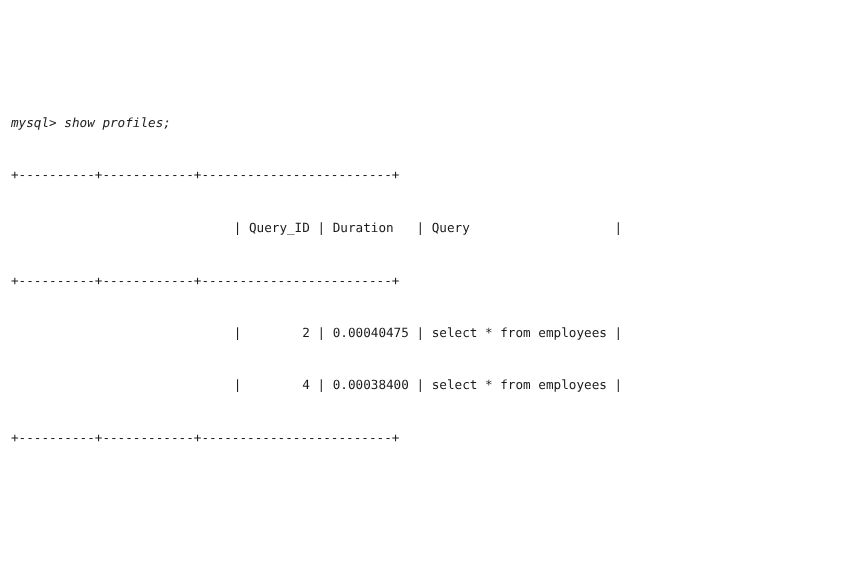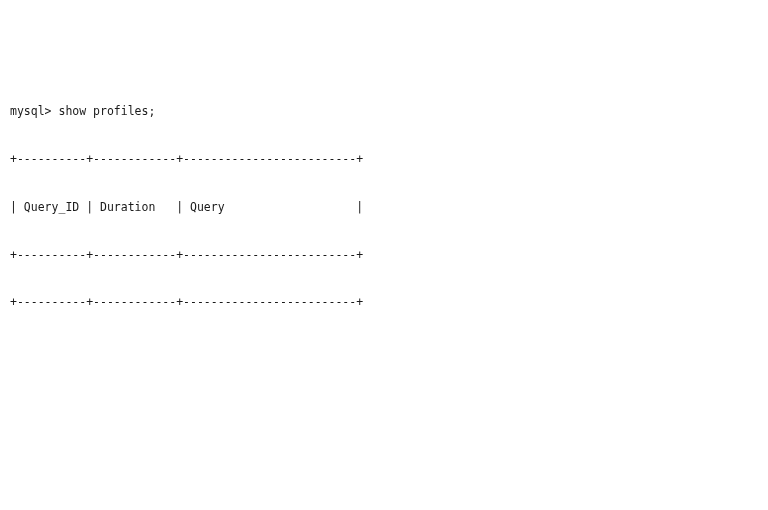--- a/index.html
+++ b/index.html
@@ -23,41 +23,45 @@
     letter-spacing: 0px;
     white-space: pre;
     -webkit-font-smoothing: none;
   }
   .block {
     display: block;
   }
   .prompt-line {
     display: block;
     white-space: pre;
+    font-style: italic;
   }
   .rule {
     display: block;
     white-space: pre;
   }
   .row {
     display: block;
     white-space: pre;
+    text-align: center;
   }
 </style>
 </head>
 <body style="background: rgb(255, 255, 255);">
 
 <div id="terminal" style="color: rgb(26, 26, 26);">
 
   
   <div class="block">
     <div class="prompt-line">mysql&gt; show profiles;</div>
     <div class="rule">+----------+------------+-------------------------+</div>
     <div class="row">| Query_ID | Duration   | Query                   |</div>
     <div class="rule">+----------+------------+-------------------------+</div>
+    <div class="row">|        2 | 0.00040475 | select * from employees |</div>
+    <div class="row">|        4 | 0.00038400 | select * from employees |</div>
     <div class="rule">+----------+------------+-------------------------+</div>
     
   </div>
 
   
 
   
   
 
 </div>

